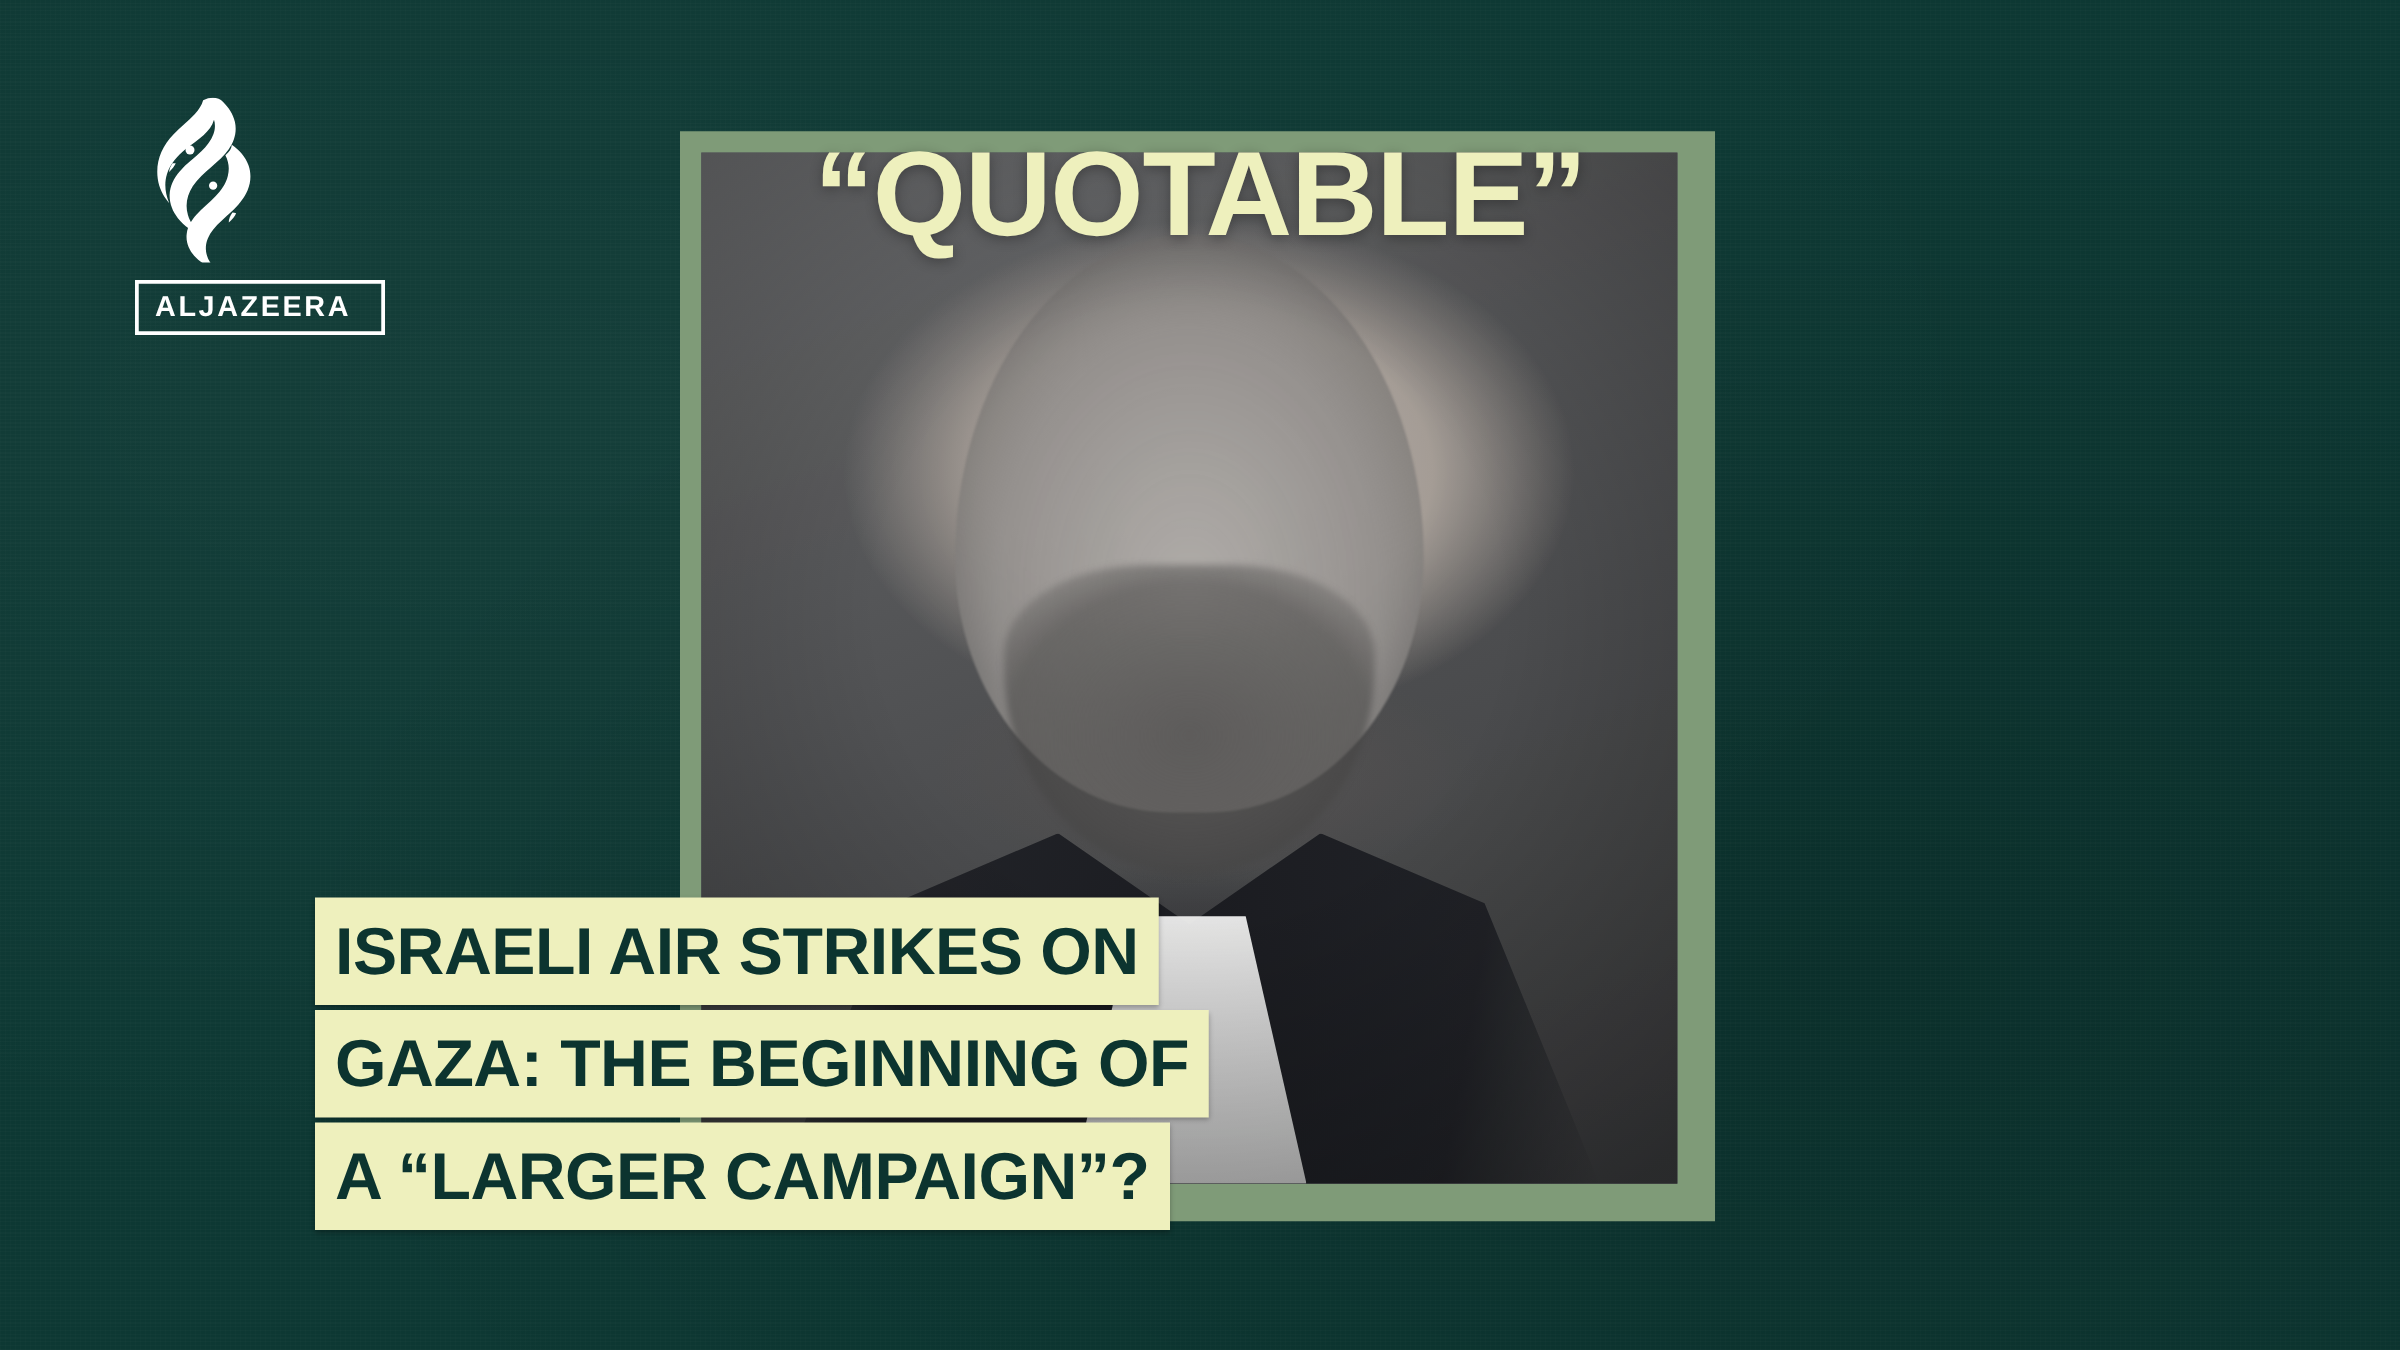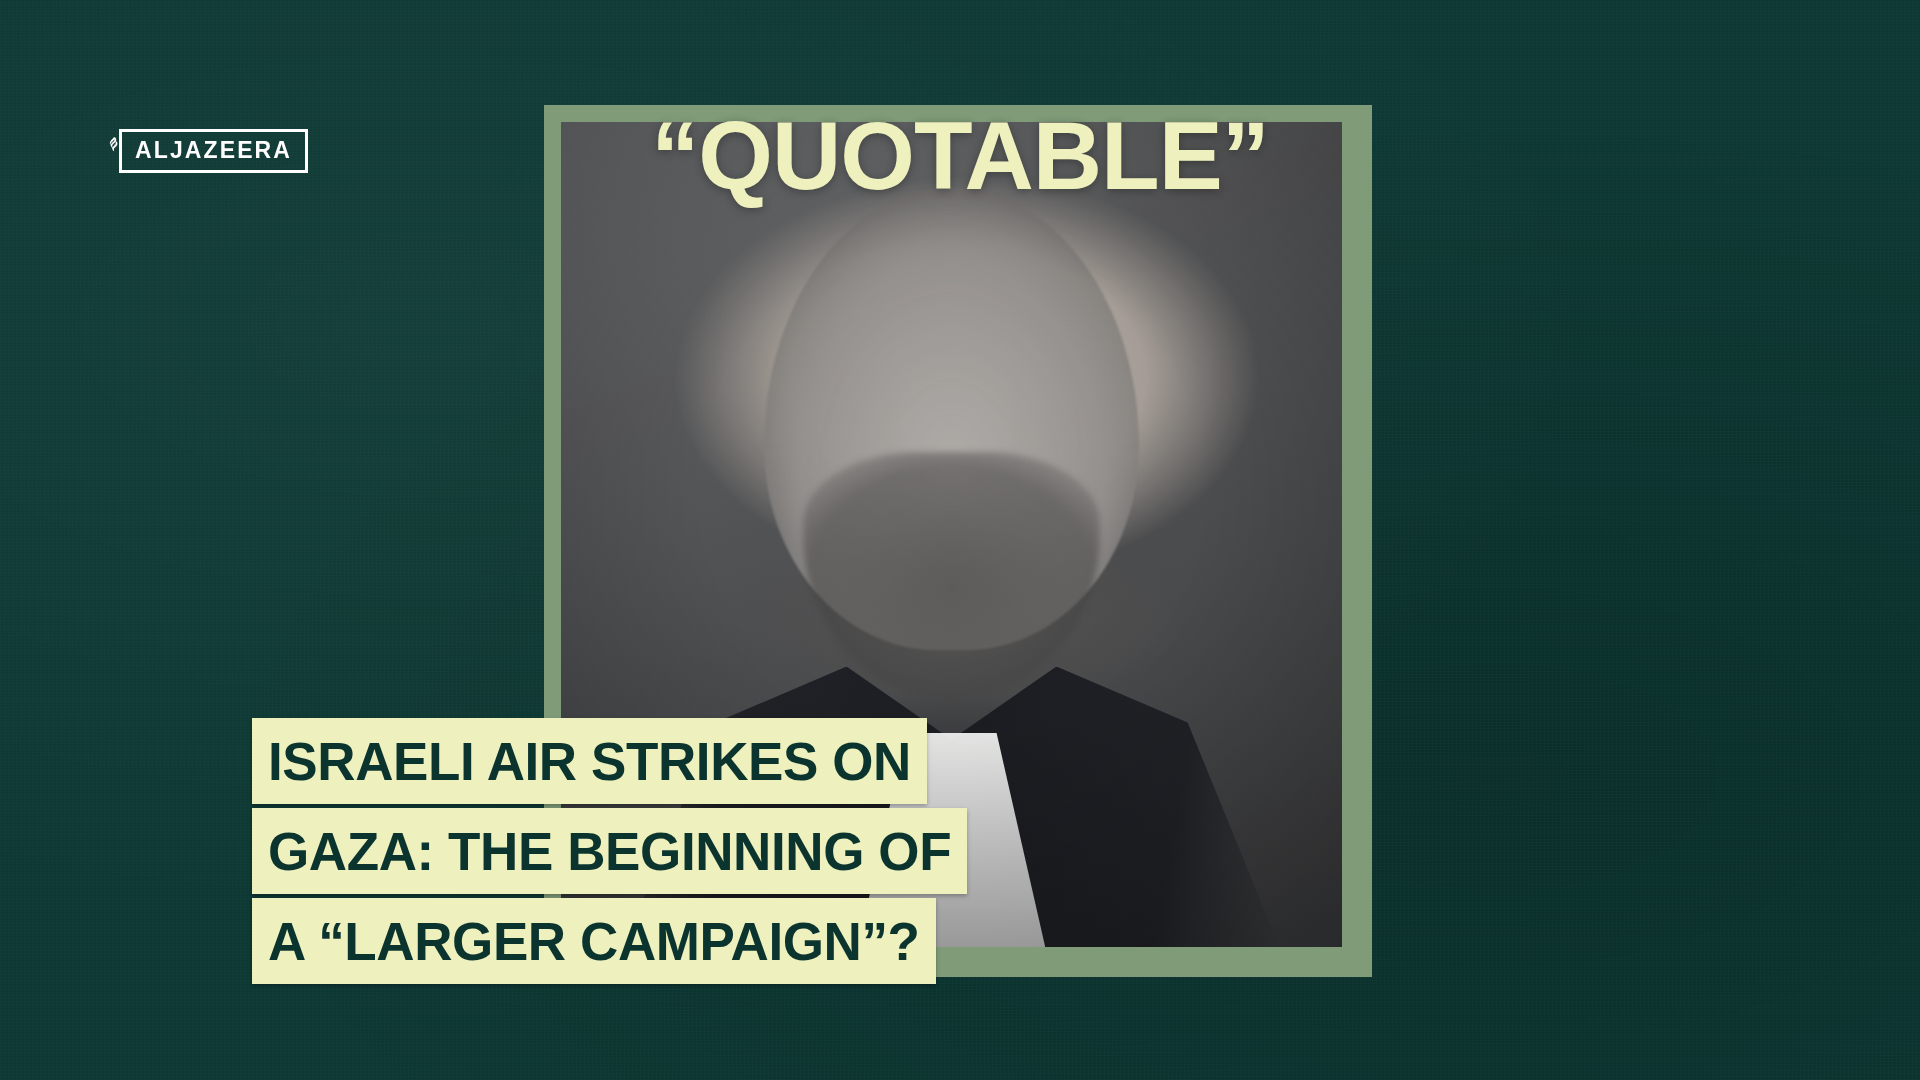--- a/index.html
+++ b/index.html
@@ -34,22 +34,21 @@
     pointer-events: none;
   }
 
   
   #logo-block {
     position: absolute;
     left: 108px;
     top: 78px;
     width: 200px;
     display: flex;
-    flex-direction: row;
-    align-items: center;
+    flex-direction: column;
   }
   #aj-flame {
     width: 108px;
     height: 132px;
     display: block;
   }
   #aj-wordmark-box {
     margin-top: 14px;
     border: 3px solid #ffffff;
     padding: 7px 13px 8px 13px;

